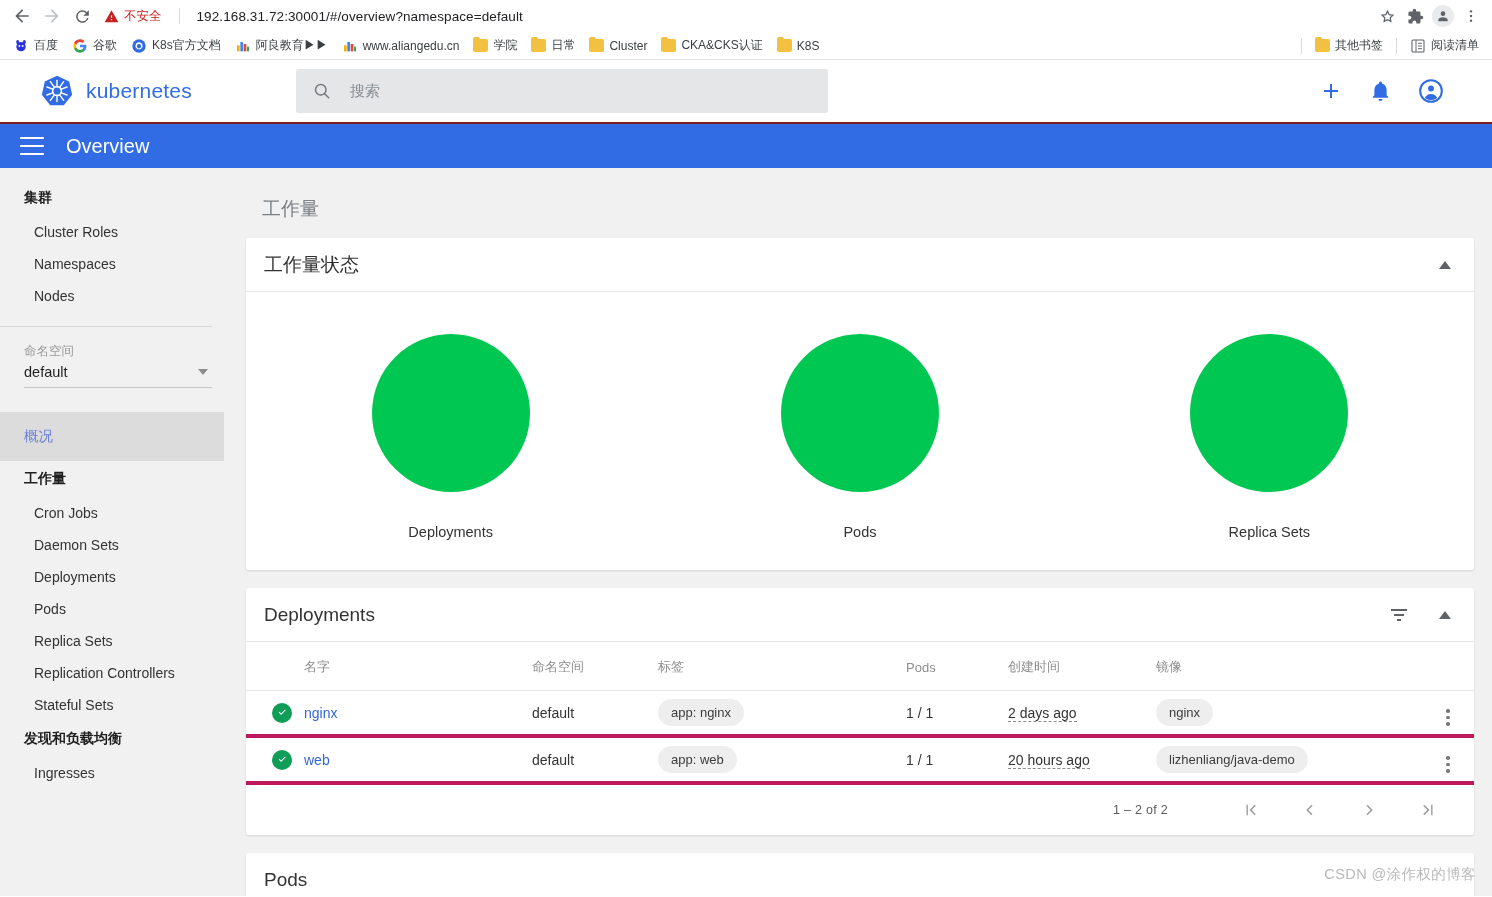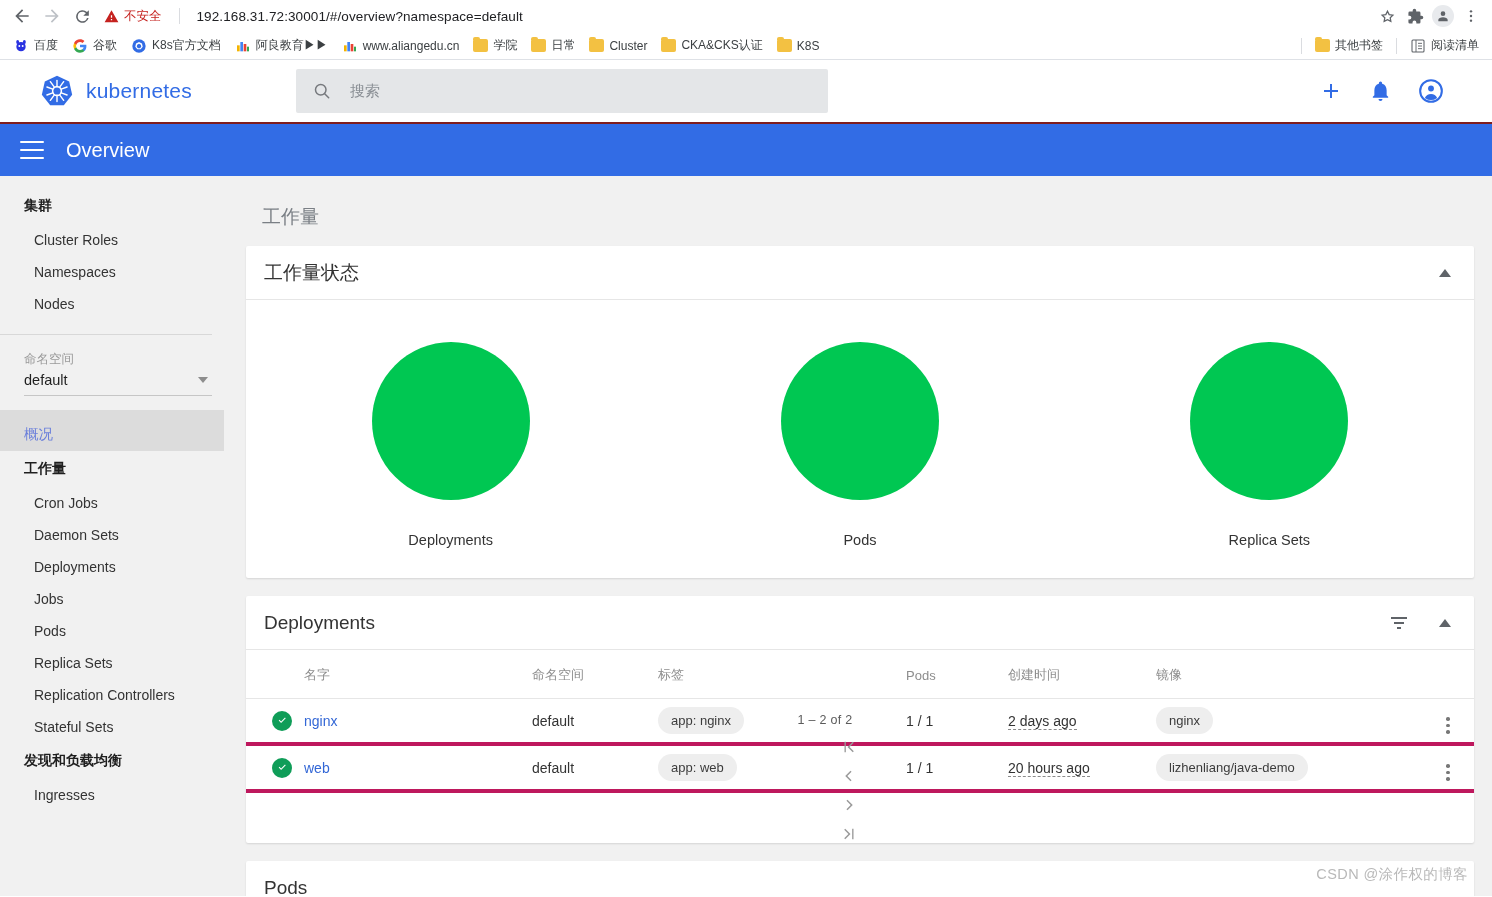--- a/index.html
+++ b/index.html
@@ -82,21 +82,21 @@
     width: 532px; height: 44px; background: #e4e6e8; border-radius: 2px;
     display: flex; align-items: center; padding: 0 16px; gap: 18px;
     margin-left: 28px;
   }
   .k8s-search-ph { font-size: 15px; color: #8a8f95; }
   .topbar-spacer { flex: 1 1 auto; }
   .topbar-icons { display: flex; align-items: center; gap: 26px; padding-right: 16px; }
   .tb-icon { color: #326ce5; display: flex; align-items: center; justify-content: center; }
 
   .k8s-banner {
-    height: 52px; background: #326ce5; display: flex; align-items: center;
+    height: 44px; background: #326ce5; display: flex; align-items: center;
     padding: 0 0 0 20px; gap: 22px; flex: 0 0 auto;
   }
   .hamburger { width: 24px; height: 18px; position: relative; }
   .hamburger i {
     position:absolute; left:0; width:24px; height:2px; background:#fff; border-radius:1px;
   }
   .hamburger i:nth-child(1){ top:0; }
   .hamburger i:nth-child(2){ top:8px; }
   .hamburger i:nth-child(3){ top:16px; }
   .banner-title { color: #fff; font-size: 20px; font-weight: 400; }
@@ -120,22 +120,22 @@
     margin: 0 12px 0 24px; padding-bottom: 7px; border-bottom: 1px solid #c6c6c6;
     display: flex; align-items: center; justify-content: space-between;
   }
   .ns-value { font-size: 14.5px; color: #1f1f1f; }
   .caret-down {
     width: 0; height: 0; border-left: 5px solid transparent;
     border-right: 5px solid transparent; border-top: 6px solid #8d8d8d;
     margin-right: 4px;
   }
   .nav-item-active {
-    background: #dcdcdc; color: #6a7fdb; padding: 15px 0 7px 24px; font-size: 14.5px;
-    margin-top: 14px;
+    background: #dcdcdc; color: #6a7fdb; padding: 15px 0 15px 24px; font-size: 14.5px;
+    margin-top: 24px;
   }
 
   
   .content {
     flex: 1 1 auto; background: #f1f1f1; padding: 0 18px 0 22px;
     overflow: hidden; position: relative;
   }
   .content-heading { font-size: 19px; color: #7a7f85; padding: 28px 0 16px 16px; }
 
   .card {
@@ -184,30 +184,30 @@
     padding: 6px 13px; font-size: 13px; color: #3c3c3c;
   }
   .age-link {
     border-bottom: 1px dashed #8a8a8a; color: #333; font-size: 14px;
   }
   .kebab { display: inline-flex; flex-direction: column; gap: 3px; align-items:center;}
   .kebab i { width: 3.5px; height: 3.5px; border-radius: 50%; background: #777; display:block;}
 
   .table-footer {
     height: 50px; display: flex; align-items: center; justify-content: flex-end;
-    padding-right: 22px; gap: 11px; flex-direction: column;
+    padding-right: 22px; gap: 11px;
   }
   .page-range { font-size: 12.5px; color: #5b5b5b; margin-right: 48px; letter-spacing:.3px;}
   .page-btn {
     width: 48px; height: 40px; display: flex; align-items: center; justify-content: center;
     color: #9a9a9a;
   }
 
   .watermark {
-    position: absolute; right: 24px; bottom: 12px;
+    position: absolute; right: 16px; bottom: 12px;
     font-size: 14.5px; color: #b9b9b9; letter-spacing: .4px;
     pointer-events: none;
   }
 </style>
 </head>
 <body>
 
 <div class="browser-chrome">
 
   <div class="omnibar-row">
@@ -430,21 +430,20 @@
         <span class="ns-value">default</span>
         <span class="caret-down"></span>
       </div>
 
       <div class="nav-item-active">概况</div>
 
       <div class="nav-section-title">工作量</div>
       <div class="nav-item">Cron Jobs</div>
       <div class="nav-item">Daemon Sets</div>
       <div class="nav-item">Deployments</div>
-      <div class="nav-item">Jobs</div>
       <div class="nav-item">Pods</div>
       <div class="nav-item">Replica Sets</div>
       <div class="nav-item">Replication Controllers</div>
       <div class="nav-item">Stateful Sets</div>
 
       <div class="nav-section-title">发现和负载均衡</div>
       <div class="nav-item">Ingresses</div>
     </div>
 
     <div class="content">

